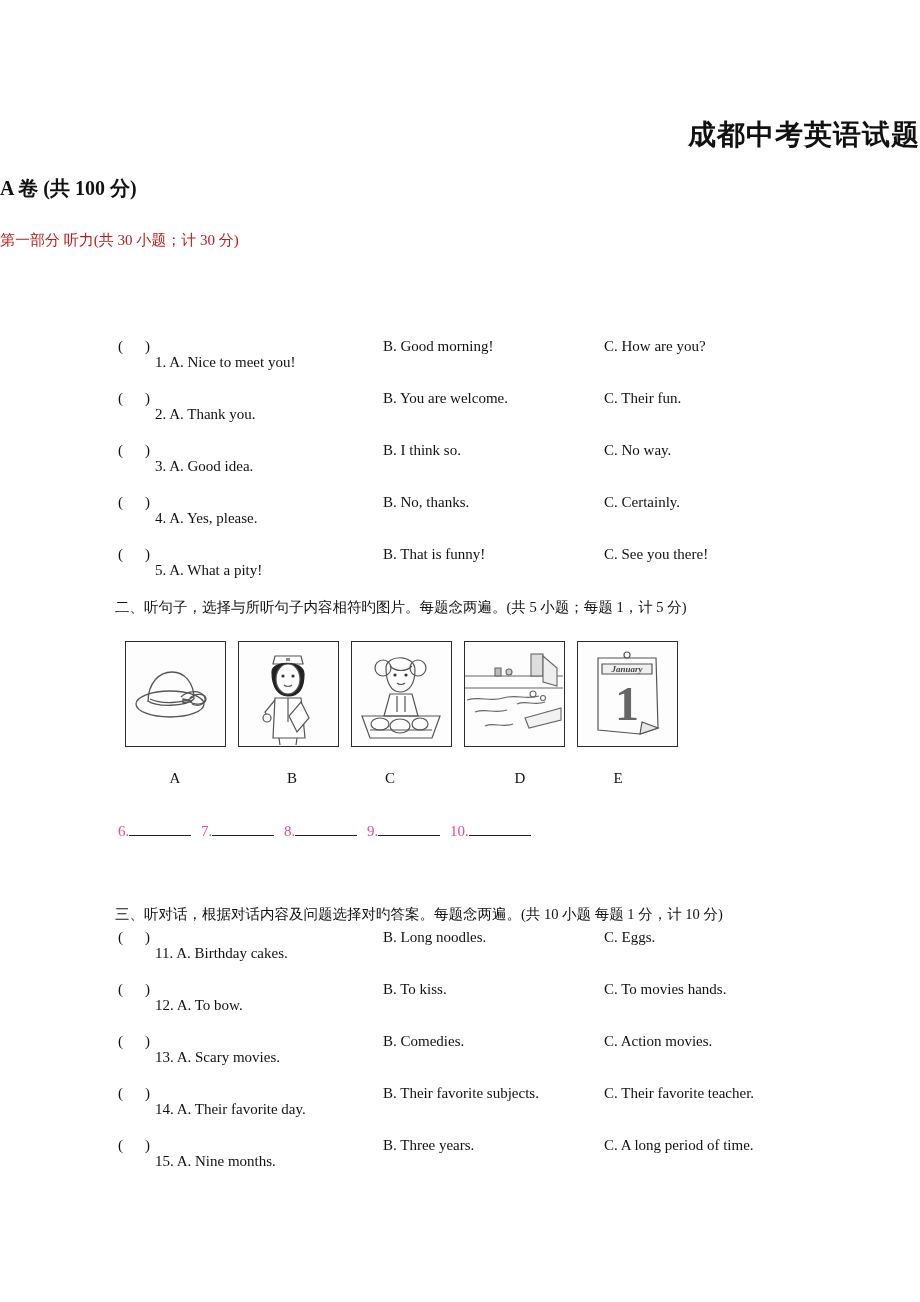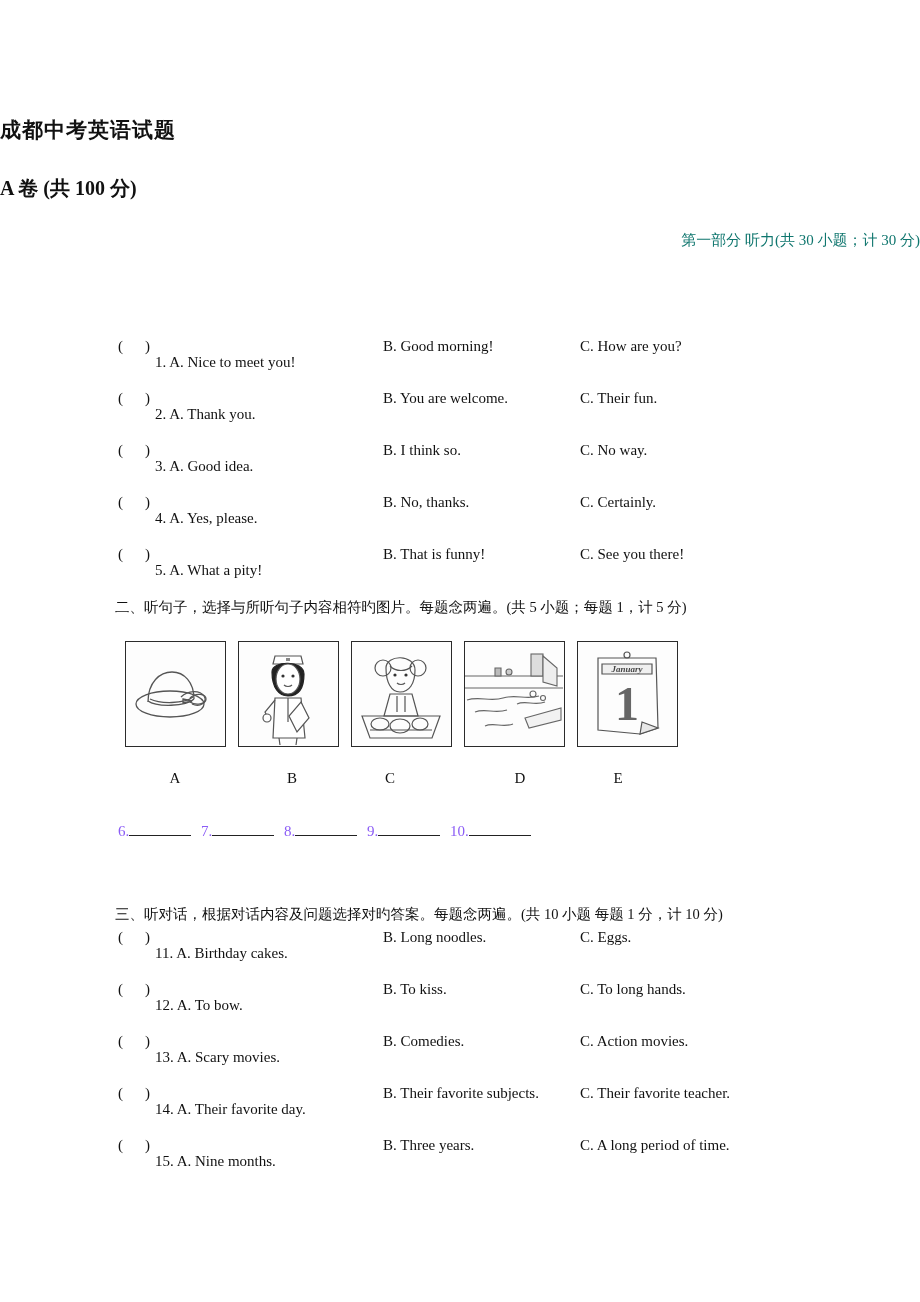--- a/index.html
+++ b/index.html
@@ -23,44 +23,44 @@
     height: 1302px;
     padding: 0;
   }
 
   
   .doc-title {
     position: absolute;
     left: 0;
     top: 116px;
     width: 920px;
-    text-align: left;
-    font-size: 21px;
+    text-align: right;
+    font-size: 28px;
     font-weight: bold;
     letter-spacing: 1px;
     color: #111;
   }
   .paper-sub {
     position: absolute;
     left: 0;
     top: 175px;
     width: 920px;
     text-align: left;
     font-size: 20px;
     font-weight: bold;
     color: #111;
   }
   .part-heading {
     position: absolute;
     left: 0;
     top: 231px;
     width: 920px;
-    text-align: right;
+    text-align: left;
     font-size: 15px;
-    color: #0f766e;
+    color: #b91c1c;
   }
 
   
   .section-heading {
     position: absolute;
     left: 115px;
     width: 790px;
     font-size: 14.5px;
     color: #111;
     white-space: nowrap;
@@ -93,21 +93,21 @@
     top: 16px;
   }
   .opt-b {
     position: absolute;
     left: 265px;
     top: 0;
     text-align: center;
   }
   .opt-c {
     position: absolute;
-    left: 462px;
+    left: 486px;
     top: 0;
   }
 
   
   .pic-strip {
     position: absolute;
     left: 125px;
     top: 641px;
     width: 560px;
     height: 110px;
@@ -140,21 +140,21 @@
     text-align: center;
     width: 30px;
   }
 
   
   .blanks-line {
     position: absolute;
     left: 118px;
     top: 822px;
     font-size: 15px;
-    color: #8b5cf6;
+    color: #ec4899;
     white-space: nowrap;
   }
   .blank-item {
     display: inline-block;
     margin-right: 6px;
   }
   .blank-rule {
     display: inline-block;
     width: 62px;
     border-bottom: 1.2px solid #222;
@@ -344,21 +344,21 @@
     <span class="opt-c">C. Eggs.</span>
   </div>
 
   <div class="q-row" style="top:981px">
     <span class="q-paren">
       <span class="pl">(</span>
       <span class="pr">)</span>
     </span>
     <span class="opt-a"><span>12.</span> <span>A. To bow.</span></span>
     <span class="opt-b">B. To kiss.</span>
-    <span class="opt-c">C. To long hands.</span>
+    <span class="opt-c">C. To movies hands.</span>
   </div>
 
   <div class="q-row" style="top:1033px">
     <span class="q-paren">
       <span class="pl">(</span>
       <span class="pr">)</span>
     </span>
     <span class="opt-a"><span>13.</span> <span>A. Scary movies.</span></span>
     <span class="opt-b">B. Comedies.</span>
     <span class="opt-c">C. Action movies.</span>

